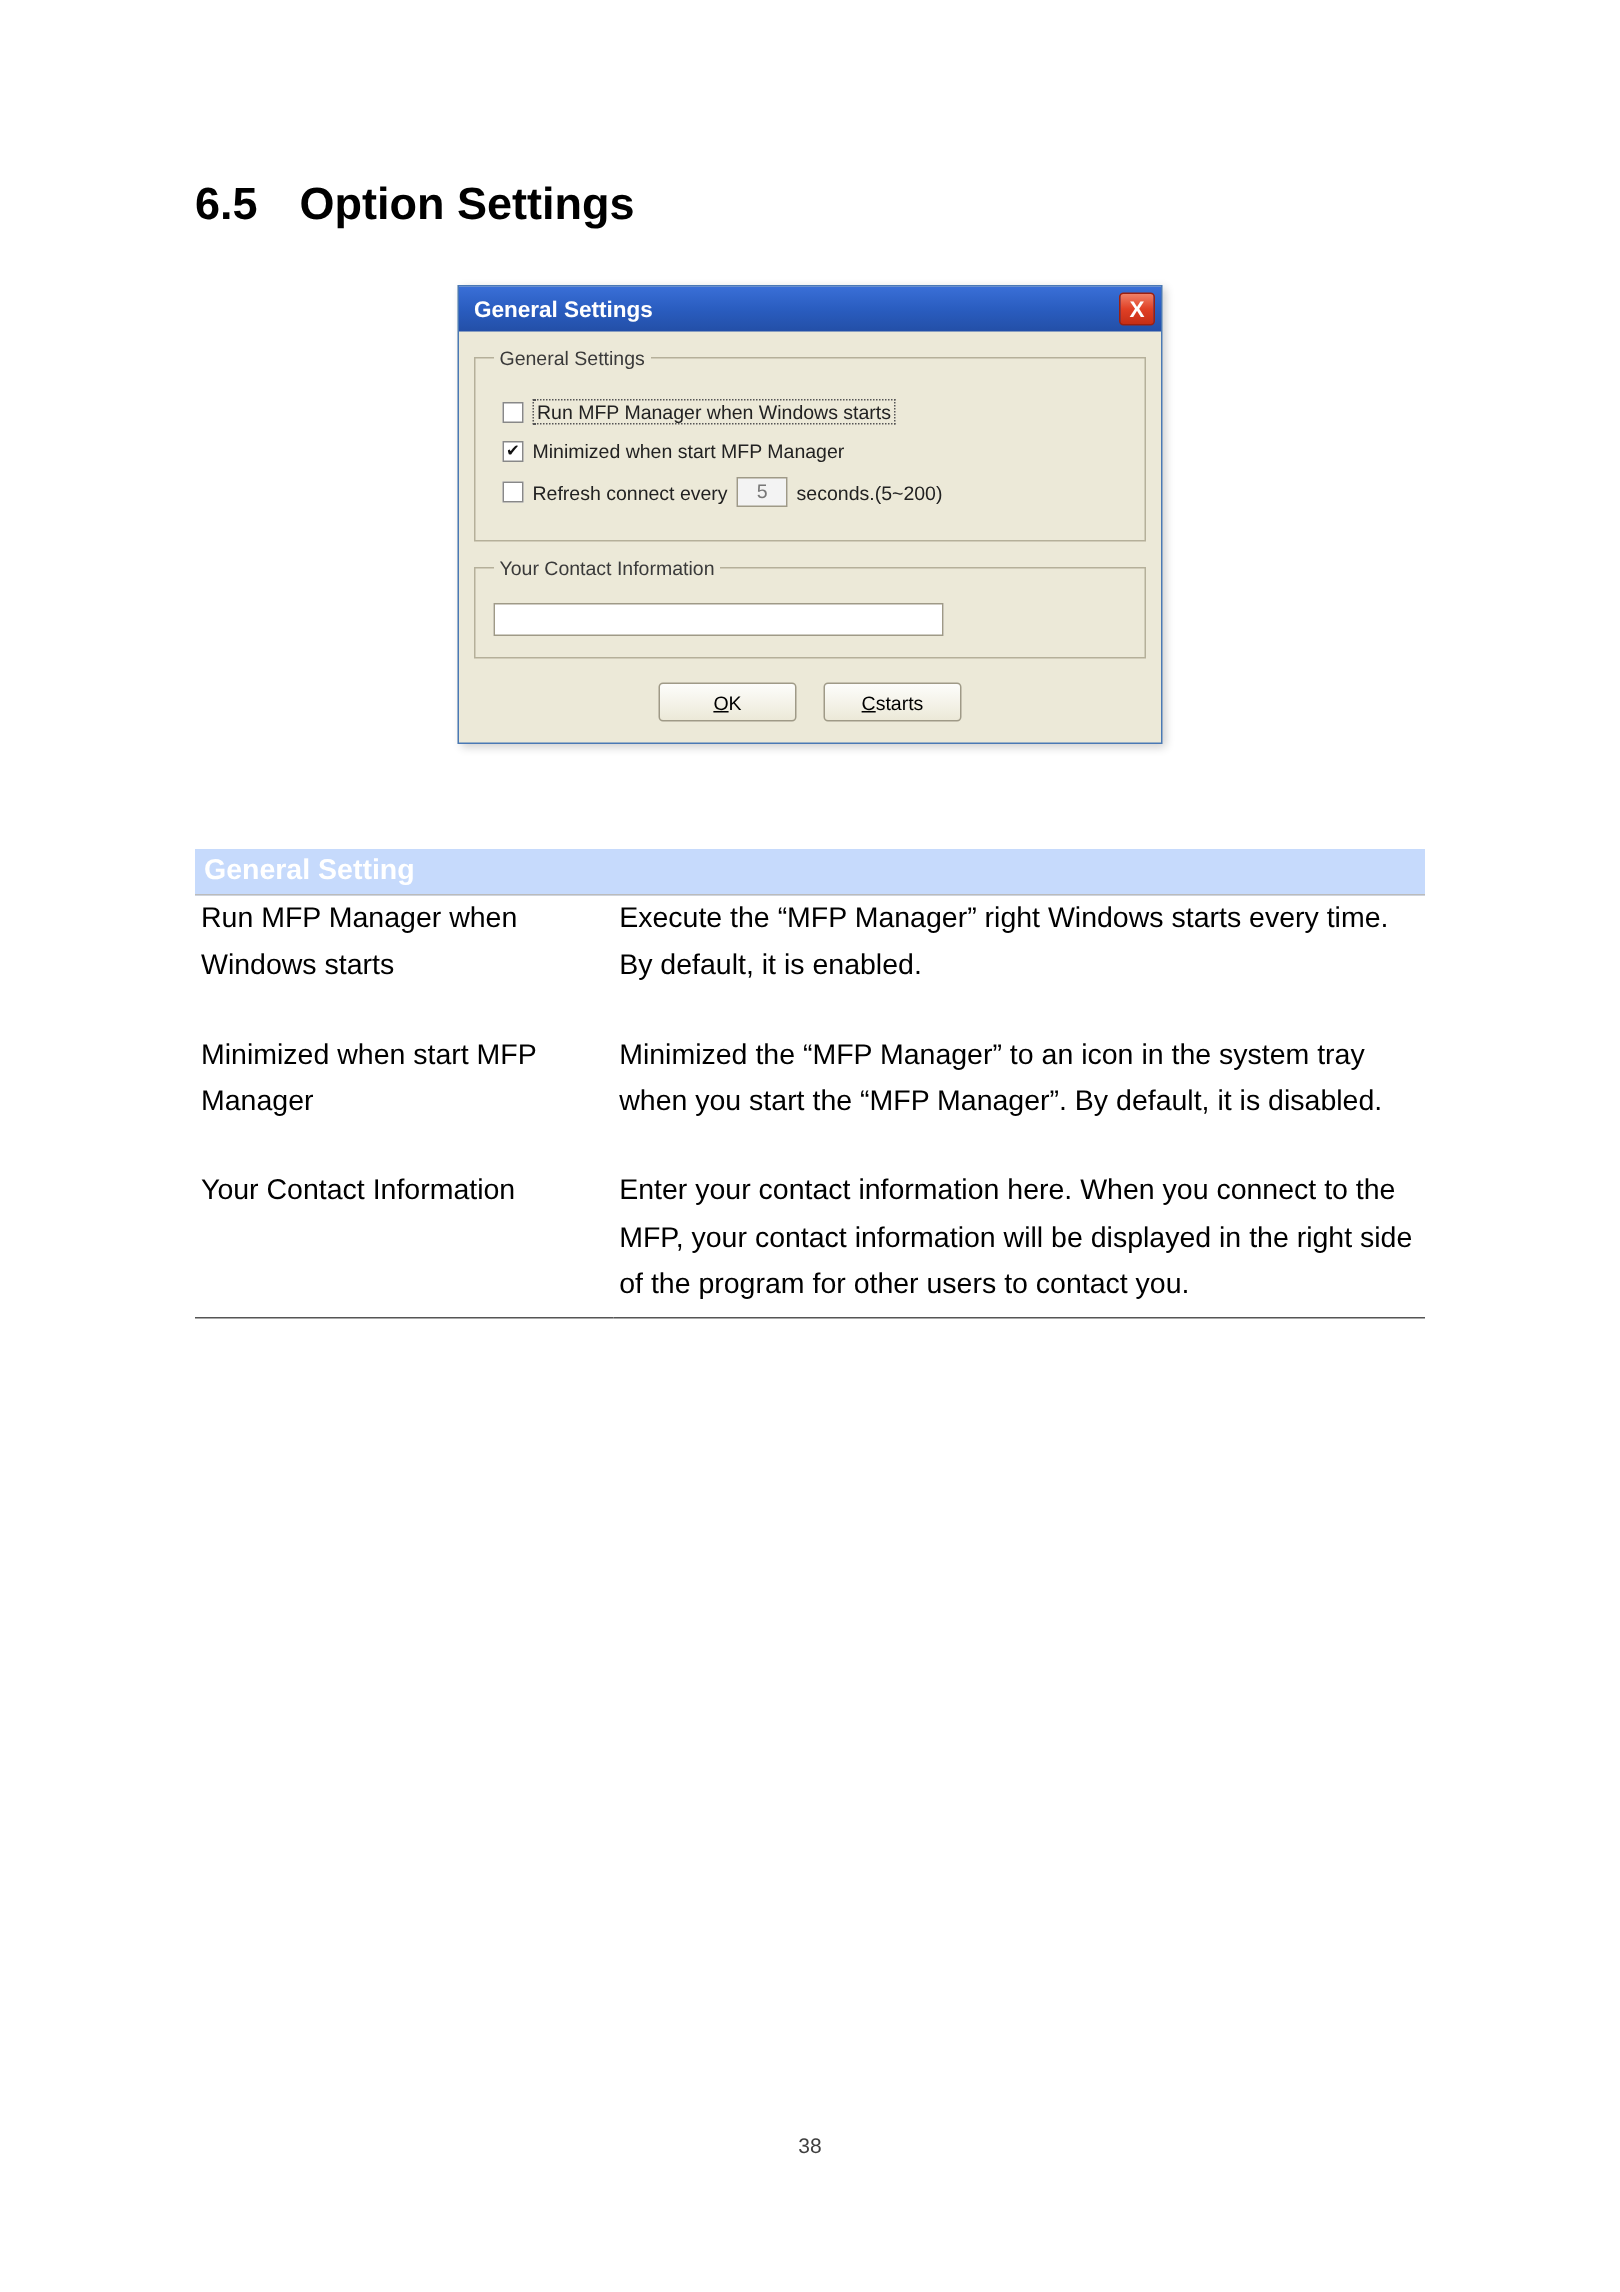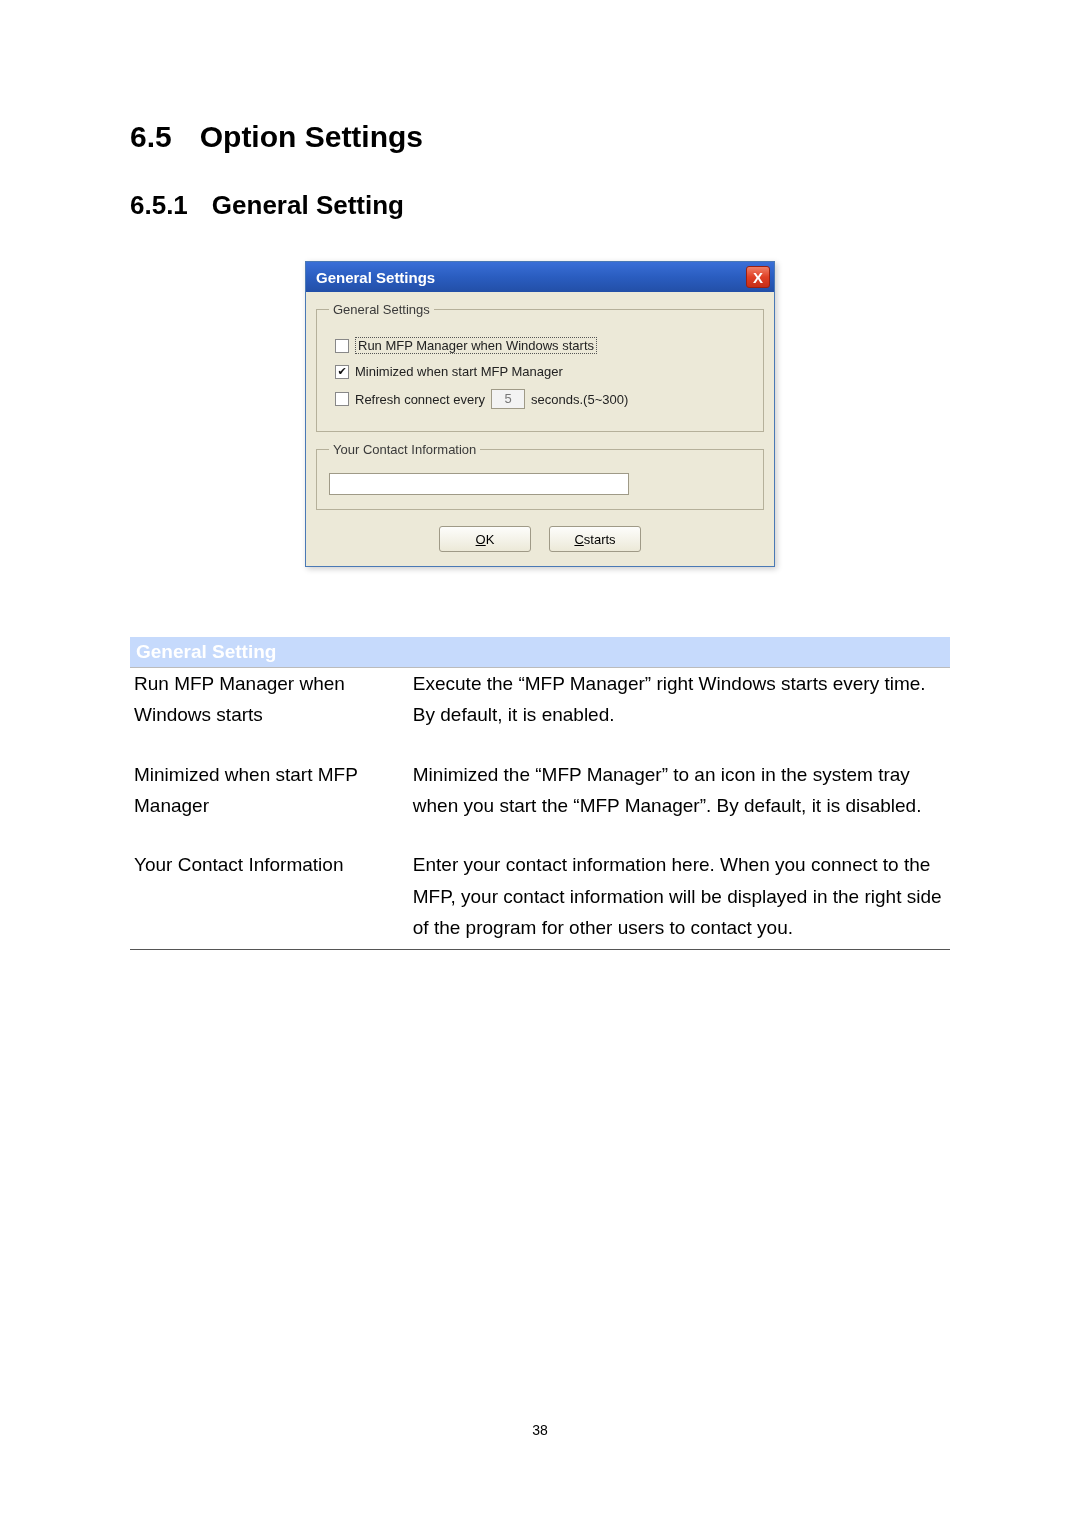--- a/index.html
+++ b/index.html
@@ -152,35 +152,32 @@
       border-bottom: 1px solid #555;
       padding-bottom: 6px;
     }
 
     .page-num {
       position: absolute;
       bottom: 90px;
       left: 0; right: 0;
       text-align: center;
       font-size: 14px;
-      color: #000000;
+      color: #404040;
     }
   </style>
 </head>
 <body>
 
 <div class="page">
 
   <h2 class="h-section">
     <span class="num">6.5</span><span class="gap"></span><span>Option Settings</span>
   </h2>
 
-  <h3 class="h-subsection">
-    <span class="num">6.5.1</span><span class="gap"></span><span>General Setting</span>
-  </h3>
 
   <div class="dialog-wrap">
     <div class="dialog">
       <div class="titlebar">
         <span>General Settings</span>
         <div class="close-btn">
           <span>X</span>
         </div>
       </div>
 
@@ -194,21 +191,21 @@
 
         <div class="opt-row">
           <span class="chk">✔</span>
           <span>Minimized when start MFP Manager</span>
         </div>
 
         <div class="opt-row">
           <span class="chk"></span>
           <span>Refresh connect every</span>
           <span class="num-input">5</span>
-          <span>seconds.(5~300)</span>
+          <span>seconds.(5~200)</span>
         </div>
       </fieldset>
 
       <fieldset>
         <legend>Your Contact Information</legend>
         <div class="contact-input"></div>
       </fieldset>
 
       <div class="btn-row">
         <div class="win-btn">

